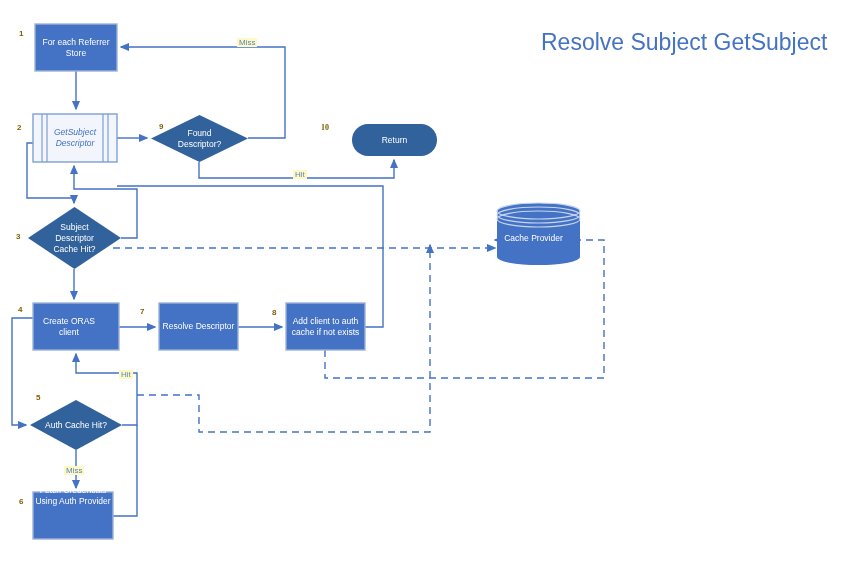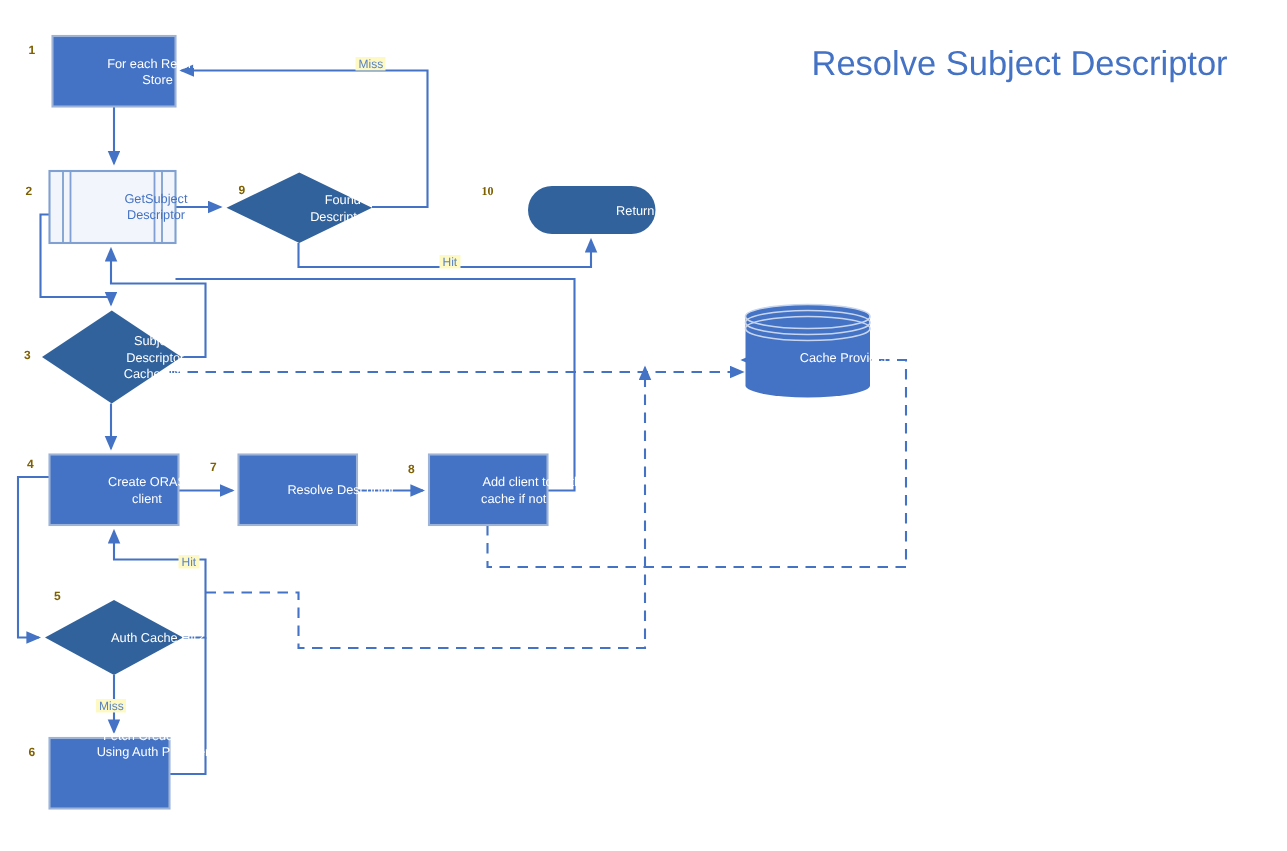--- a/index.html
+++ b/index.html
@@ -26,21 +26,20 @@
     position: absolute;
     display: flex;
     align-items: center;
     justify-content: center;
     text-align: center;
     color: #ffffff;
     font-size: 8.5px;
     line-height: 11px;
     pointer-events: none;
     white-space: pre-line;
-    margin-left: 29px;
   }
   .node-label.dark-text {
     color: #4472C4;
   }
   .step-num {
     position: absolute;
     font-size: 8px;
     font-weight: bold;
     color: #7F6000;
     font-family: "Liberation Sans", sans-serif;
@@ -62,21 +61,21 @@
     color: #4472C4;
     font-family: "Liberation Sans", sans-serif;
     white-space: nowrap;
   }
 </style>
 </head>
 <body>
 
 <div id="canvas">
 
-  <div id="diagram-title">Resolve Subject Descriptor</div>
+  <div id="diagram-title">Resolve Subject GetSubject</div>
 
   <svg id="flow-svg" viewBox="0 0 858 567" xmlns="http://www.w3.org/2000/svg">
     <defs>
       <marker id="arrowhead" markerWidth="7" markerHeight="7" refX="6" refY="3" orient="auto" markerUnits="strokeWidth">
         <path d="M0,0 L7,3 L0,6 z" fill="#4472C4"></path>
       </marker>
       <marker id="arrowhead-dashed" markerWidth="7" markerHeight="7" refX="6" refY="3" orient="auto" markerUnits="strokeWidth">
         <path d="M0,0 L7,3 L0,6 z" fill="#4472C4"></path>
       </marker>
     </defs>
@@ -139,21 +138,21 @@
           <ellipse cx="538.5" cy="211" rx="41.5" ry="8" fill="#4472C4" stroke="#C7D6EE" stroke-width="1.1"></ellipse>
           <ellipse cx="538.5" cy="215" rx="41.5" ry="8" fill="none" stroke="#C7D6EE" stroke-width="1.1"></ellipse>
           <ellipse cx="538.5" cy="219" rx="41.5" ry="8" fill="none" stroke="#C7D6EE" stroke-width="1.1"></ellipse>
         </g>
       </g>
   </svg>
 
   <div id="labels-layer">
       <div class="node-label" style="left: 35px; top: 24px; width: 82px; height: 47px;">For each Referrer
 Store</div>
-      <div class="node-label dark-text" style="left: 33px; top: 114px; width: 84px; height: 48px;">GetSubject
+      <div class="node-label dark-text" style="left: 33px; top: 114px; width: 84px; height: 48px; font-style: italic;">GetSubject
 Descriptor</div>
       <div class="node-label" style="left: 151px; top: 115px; width: 97px; height: 47px;">Found
 Descriptor?</div>
       <div class="node-label" style="left: 352px; top: 124px; width: 85px; height: 32px;">Return</div>
       <div class="node-label" style="left: 28px; top: 207px; width: 93px; height: 62px; text-align: center;">Subject
 Descriptor
 Cache Hit?</div>
       <div class="node-label" style="left: 33px; top: 303px; width: 72px; height: 47px;">Create ORAS client</div>
       <div class="node-label" style="left: 159px; top: 303px; width: 79px; height: 47px;">Resolve Descriptor</div>
       <div class="node-label" style="left: 286px; top: 303px; width: 79px; height: 47px;">Add client to auth

